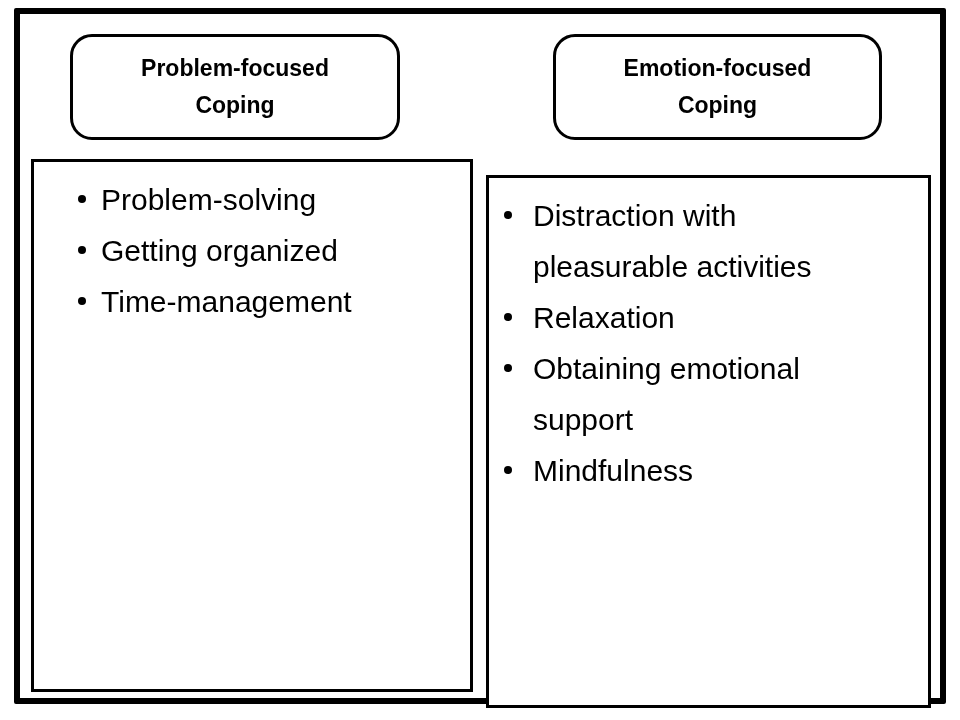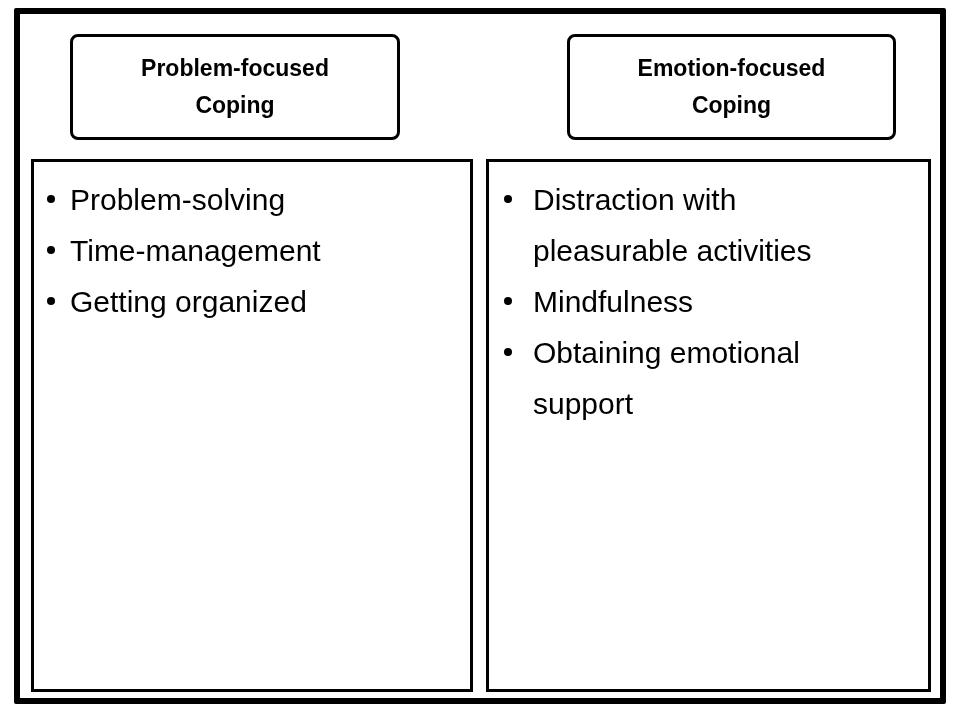--- a/index.html
+++ b/index.html
@@ -24,54 +24,55 @@
     height: 696px;
     border: 6px solid #000000;
     box-sizing: border-box;
     border-radius: 2px;
   }
   .header-box {
     position: absolute;
     top: 34px;
     height: 106px;
     border: 3px solid #000000;
-    border-radius: 8px;
+    border-radius: 22px;
     box-sizing: border-box;
     background: #ffffff;
     display: flex;
     align-items: center;
     justify-content: center;
     text-align: center;
   }
   .header-box.left  { left: 70px;  width: 330px; }
-  .header-box.right { left: 553px; width: 329px; margin-left: 14px; }
+  .header-box.right { left: 553px; width: 329px; }
   .header-title {
     font-weight: bold;
     font-size: 23px;
     line-height: 37px;
     max-width: 240px;
   }
   .list-box {
     position: absolute;
     top: 159px;
     height: 533px;
     border: 3px solid #000000;
     box-sizing: border-box;
     background: #ffffff;
   }
   .list-box.left  { left: 31px;  width: 442px; }
-  .list-box.right { left: 486px; width: 445px; }
+  .list-box.right { left: 486px; width: 445px; margin-top: 16px; }
   ul.bullet-list {
     margin: 0;
     list-style: none;
     font-size: 30px;
     line-height: 51px;
   }
   .list-box.left ul.bullet-list {
     padding: 12px 104px 0 36px;
+    margin-left: 31px;
   }
   .list-box.right ul.bullet-list {
     padding: 12px 93px 0 44px;
   }
   li.bullet-item {
     position: relative;
   }
   li.bullet-item::before {
     content: "";
     position: absolute;
@@ -96,34 +97,35 @@
 
   <div class="header-box right">
     <span class="header-title">Emotion-focused Coping</span>
   </div>
 
   <div class="list-box left">
     <ul class="bullet-list">
 
         <li class="bullet-item">Problem-solving</li>
 
+        <li class="bullet-item">Getting organized</li>
+
         <li class="bullet-item">Time-management</li>
-
-        <li class="bullet-item">Getting organized</li>
 
 
       </ul>
   </div>
 
   <div class="list-box right">
     <ul class="bullet-list">
 
         <li class="bullet-item">Distraction with pleasurable activities</li>
 
 
 
+        <li class="bullet-item">Relaxation</li>
+
+        <li class="bullet-item">Obtaining emotional support</li>
 
         <li class="bullet-item">Mindfulness</li>
-
-        <li class="bullet-item">Obtaining emotional support</li>
       </ul>
   </div>
 </div>
 
 </body></html>

